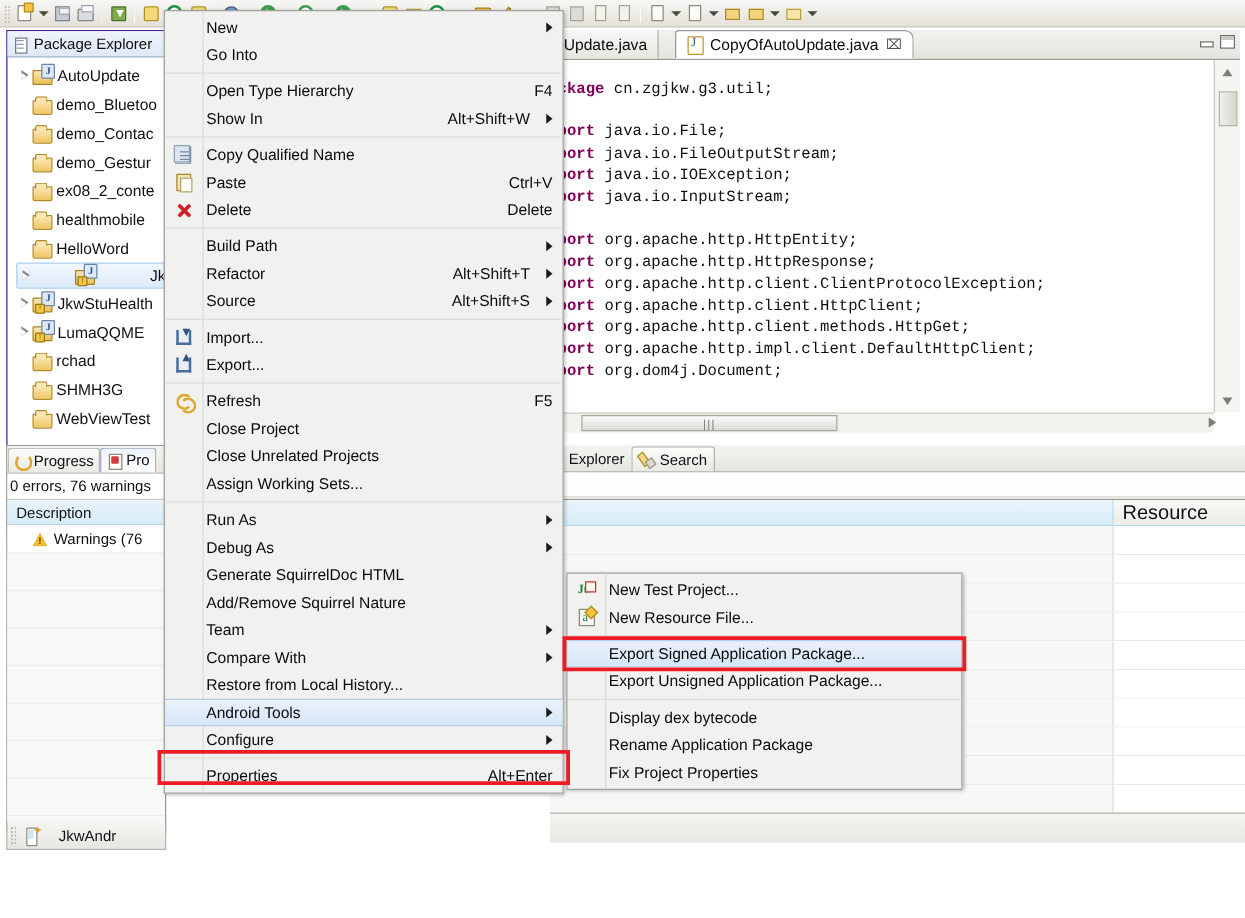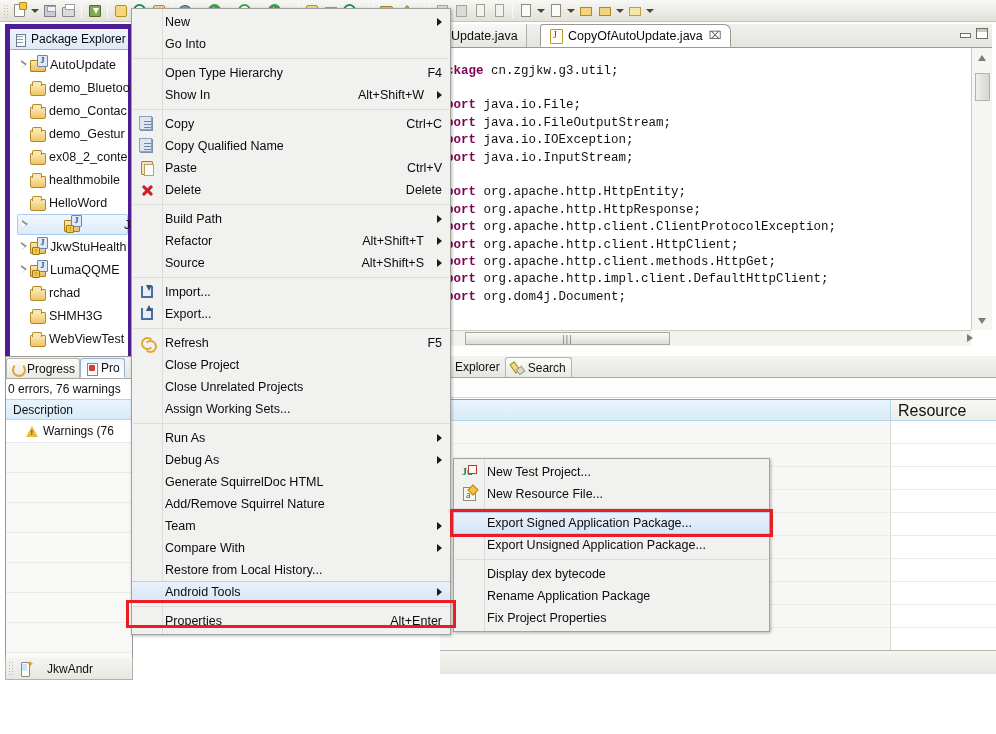--- a/index.html
+++ b/index.html
@@ -72,21 +72,21 @@
   .g-gc { width:13px; height:13px; position:absolute; left:2px; top:2px; border:2px solid #1f8f45; border-radius:50%; background:#fff;}
   .g-gc::after { content:"G"; position:absolute; left:2px; top:-3px; font-size:9px; color:#1f8f45; font-weight:bold;}
   .g-ar { width:12px; height:9px; position:absolute; left:3px; top:5px; background:#f3d47c; border:1px solid #a98d24;}
   .g-arb { width:12px; height:9px; position:absolute; left:3px; top:5px; background:#f6e6a8; border:1px solid #b9a045;}
 
   
   .pkg-panel {
     position: absolute; left: 5px; top: 24px;
     width: 128px; height: 408px;
     background: #fff;
-    border: 5px solid #4c1d95;
+    border: 1px solid #4c1d95;
   }
   .pkg-tabrow {
     height: 21px;
     background: linear-gradient(to bottom,#eef3fb 0%, #dfe9f7 100%);
     border-bottom: 1px solid #9ab0cd;
     display: flex; align-items: center;
     padding-left: 4px;
   }
   .pkg-tabrow .tab-ico {
     width: 13px; height: 13px; position: relative; margin-right: 4px; flex: 0 0 auto;
@@ -771,27 +771,20 @@
         <div class="mi">
           <span class="mi-label">Show In</span>
           <span class="mi-accel">Alt+Shift+W</span>
           <span class="mi-sub"></span>
         </div>
         <div class="msep"></div>
         <div class="mi">
           <span class="mi-icon">
             <span class="mg-copy"></span>
           </span>
-          <span class="mi-label">Copy</span>
-          <span class="mi-accel">Ctrl+C</span>
-        </div>
-        <div class="mi">
-          <span class="mi-icon">
-            <span class="mg-copy"></span>
-          </span>
           <span class="mi-label">Copy Qualified Name</span>
         </div>
         <div class="mi">
           <span class="mi-icon">
             <span class="mg-paste"></span>
           </span>
           <span class="mi-label">Paste</span>
           <span class="mi-accel">Ctrl+V</span>
         </div>
         <div class="mi">
@@ -867,20 +860,24 @@
         </div>
         <div class="mi">
           <span class="mi-label">Compare With</span>
           <span class="mi-sub"></span>
         </div>
         <div class="mi">
           <span class="mi-label">Restore from Local History...</span>
         </div>
         <div class="mi sel">
           <span class="mi-label">Android Tools</span>
+          <span class="mi-sub"></span>
+        </div>
+        <div class="mi">
+          <span class="mi-label">Configure</span>
           <span class="mi-sub"></span>
         </div>
         <div class="msep"></div>
         <div class="mi">
           <span class="mi-label">Properties</span>
           <span class="mi-accel">Alt+Enter</span>
         </div>
       </div>
   </div>
 

